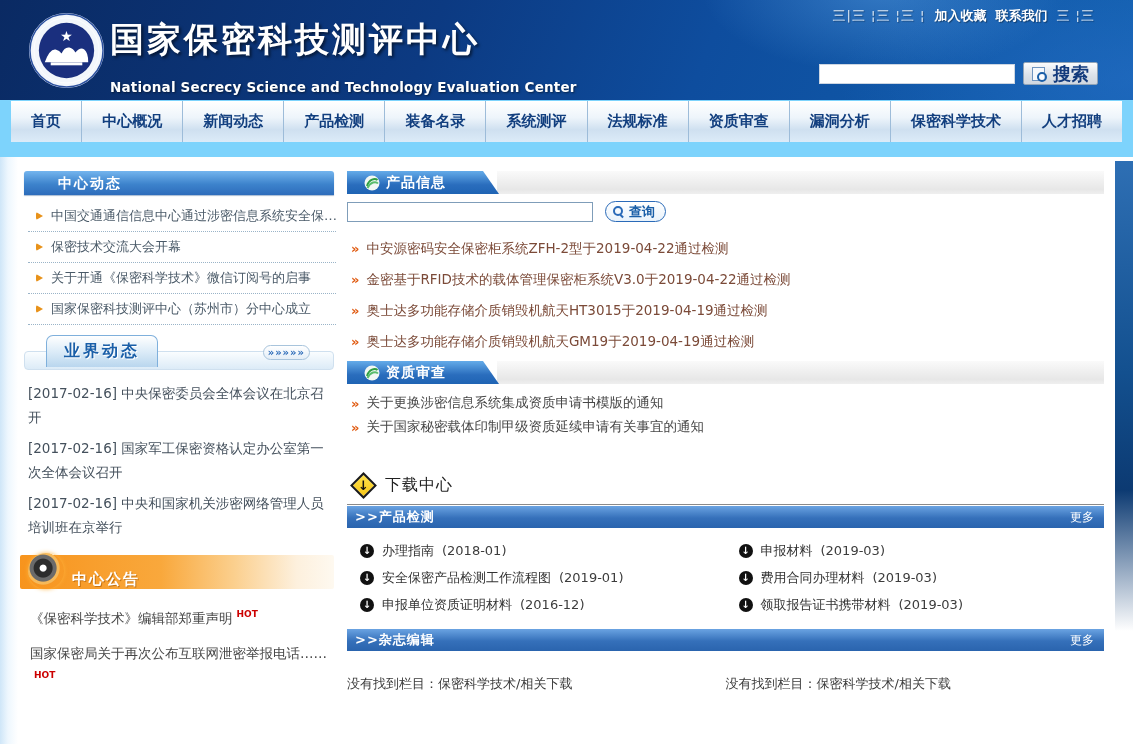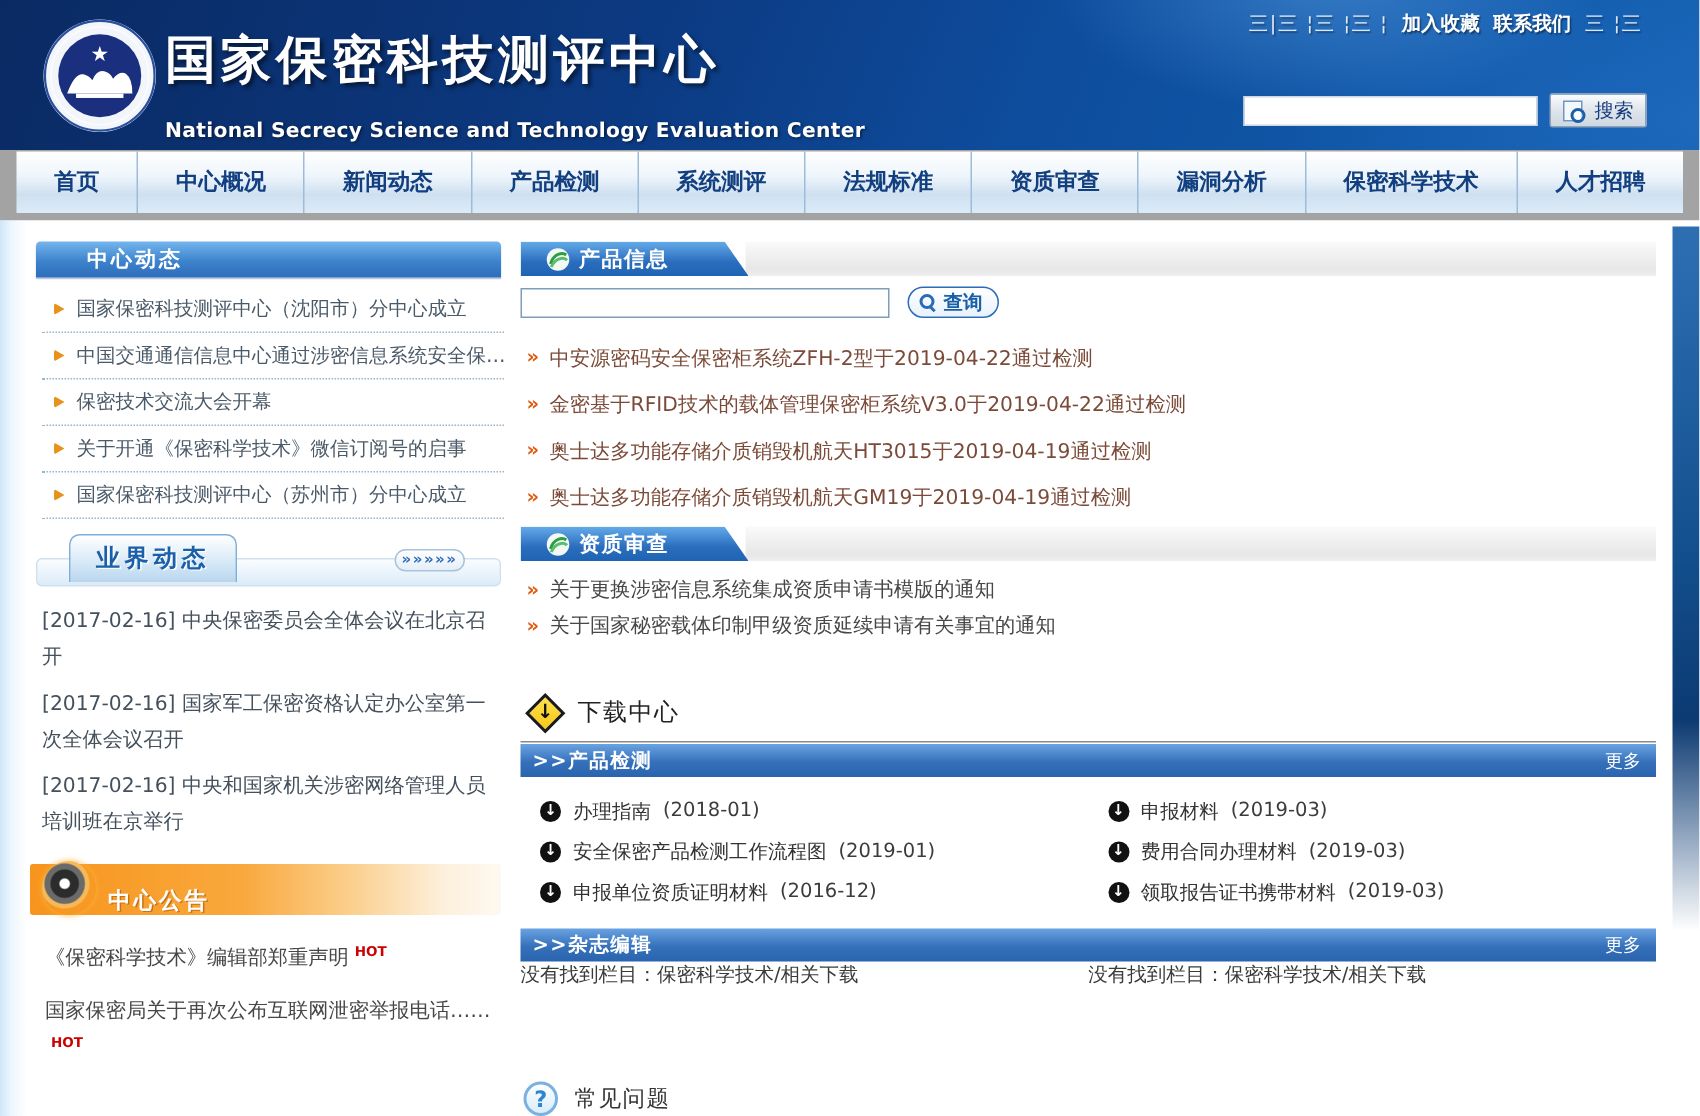--- a/index.html
+++ b/index.html
@@ -18,26 +18,26 @@
   .title-block { position:absolute; left:110px; top:17px; color:#fff; }
   .title-cn { font-size:34px; font-weight:bold; letter-spacing:3px; text-shadow:2px 2px 3px rgba(0,0,0,.55); }
   .title-en { font-size:13.5px; font-weight:bold; margin-top:16px; letter-spacing:.2px; text-shadow:1px 1px 2px rgba(0,0,0,.5); }
   .top-links { position:absolute; right:38px; top:7px; color:#fff; font-size:13px; font-weight:bold; display:flex; gap:9px; align-items:center; text-shadow:1px 1px 1px rgba(0,0,0,.4);}
   .top-links .deco { opacity:.85; font-weight:normal; letter-spacing:1px; }
   .top-links a { color:#fff; text-decoration:none; }
   .search-row { position:absolute; right:35px; top:62px; display:flex; align-items:center; }
   .search-input { width:196px; height:20px; border:1px solid #cdd6e2; background:#fff; font-size:12px; padding:0 4px; }
   .search-btn { margin-left:8px; height:23px; padding:0 8px; display:inline-flex; align-items:center; gap:8px;
     background:linear-gradient(#fbfcfd,#dde3ea 55%, #cfd7e0); border:1px solid #8fa3b8; border-radius:2px;
-    font-size:13px; font-weight:normal; color:#123a7c; cursor:pointer; }
+    font-size:18px; font-weight:bold; color:#123a7c; cursor:pointer; }
   .doc-mag { position:relative; width:13px; height:14px; background:#f4f8fc; border:1px solid #6f95c0; }
   .doc-mag::after { content:""; position:absolute; right:-3px; bottom:-2px; width:6px; height:6px; border:2px solid #1a5fa8; border-radius:50%; background:rgba(255,255,255,.6); }
 
   
-  .navzone { height:47px; background:#a3a3a3; padding:1px 11px 0; }
+  .navzone { height:57px; background:#7dd3fc; padding:1px 11px 0; }
   .navbar { height:41px; display:flex; align-items:stretch;
     background:linear-gradient(#ffffff, #eef5fb 40%, #cfe0f0 70%, #dcebf8 100%);
     box-shadow:inset 0 1px 0 #fff; }
   .nav-item { flex:1 1 auto; display:flex; align-items:center; justify-content:center;
     font-size:15px; font-weight:bold; color:#123f7f; border-right:1px solid #9dbcd9; cursor:pointer; white-space:nowrap; padding:0 8px; }
   .nav-item:last-child { border-right:none; }
 
   
   .content { position:relative; height:597px; padding:14px 0 0 14px; display:flex;
     background:linear-gradient(to right, #cfe6f8 0, #eef7fe 8px, #ffffff 18px); }
@@ -109,21 +109,21 @@
   .dl-bar { height:22px; margin-top:1px; display:flex; justify-content:space-between; align-items:center; padding:0 10px 0 8px;
     background:linear-gradient(#6aa3e2,#3570ba 55%, #2a64ae); color:#fff; }
   .dl-bar-title { font-weight:bold; font-size:13px; letter-spacing:1px; }
   .dl-more { font-size:12px; color:#fff; cursor:pointer; }
   .dl-grid { display:flex; padding:9px 0 10px; }
   .dl-col { width:50%; }
   .dl-item { height:27px; display:flex; align-items:center; gap:8px; padding-left:13px; font-size:13px; color:#333; cursor:pointer; }
   .cir { width:14px; height:14px; border-radius:50%; background:#111; color:#fff; font-size:10px; font-weight:bold; line-height:14px; text-align:center; flex:none; }
   .dl-date { color:#3c3c3c; }
 
-  .empty-row { display:flex; padding-top:0; font-size:13px; color:#3a3a3a; }
+  .empty-row { display:flex; padding-top:24px; font-size:13px; color:#3a3a3a; }
   .empty-row span { width:50%; }
 
   .faq { margin-top:62px; display:flex; align-items:center; gap:11px; padding:0 0 9px 2px; border-bottom:1px solid #9a9a9a; }
   .q-icon { width:23px; height:23px; border-radius:50%; border:2px solid #79b1e0; background:linear-gradient(#ffffff,#d8ecfb);
     color:#2f86cc; font-weight:bold; font-size:15px; line-height:20px; text-align:center; flex:none; }
   .faq-text { font-size:15px; color:#333; letter-spacing:1px; }
 </style>
 </head>
 <body>
 
@@ -157,39 +157,36 @@
       </button>
     </div>
   </div>
 
   <div class="navzone">
     <div class="navbar">
       <div class="nav-item">首页</div>
       <div class="nav-item">中心概况</div>
       <div class="nav-item">新闻动态</div>
       <div class="nav-item">产品检测</div>
+      <div class="nav-item">装备名录</div>
       <div class="nav-item">系统测评</div>
       <div class="nav-item">法规标准</div>
       <div class="nav-item">资质审查</div>
       <div class="nav-item">漏洞分析</div>
       <div class="nav-item">保密科学技术</div>
       <div class="nav-item">人才招聘</div>
     </div>
   </div>
 
   <div class="content">
     <div class="right-strip"></div>
 
     <div class="sidebar">
       <div class="cn-header">中心动态</div>
       <ul class="cn-list">
-        <li>
-            <span class="blt"></span>
-            <span>国家保密科技测评中心（沈阳市）分中心成立</span>
-          </li>
         <li>
             <span class="blt"></span>
             <span>中国交通通信信息中心通过涉密信息系统安全保……</span>
           </li>
         <li>
             <span class="blt"></span>
             <span>保密技术交流大会开幕</span>
           </li>
         <li>
             <span class="blt"></span>

